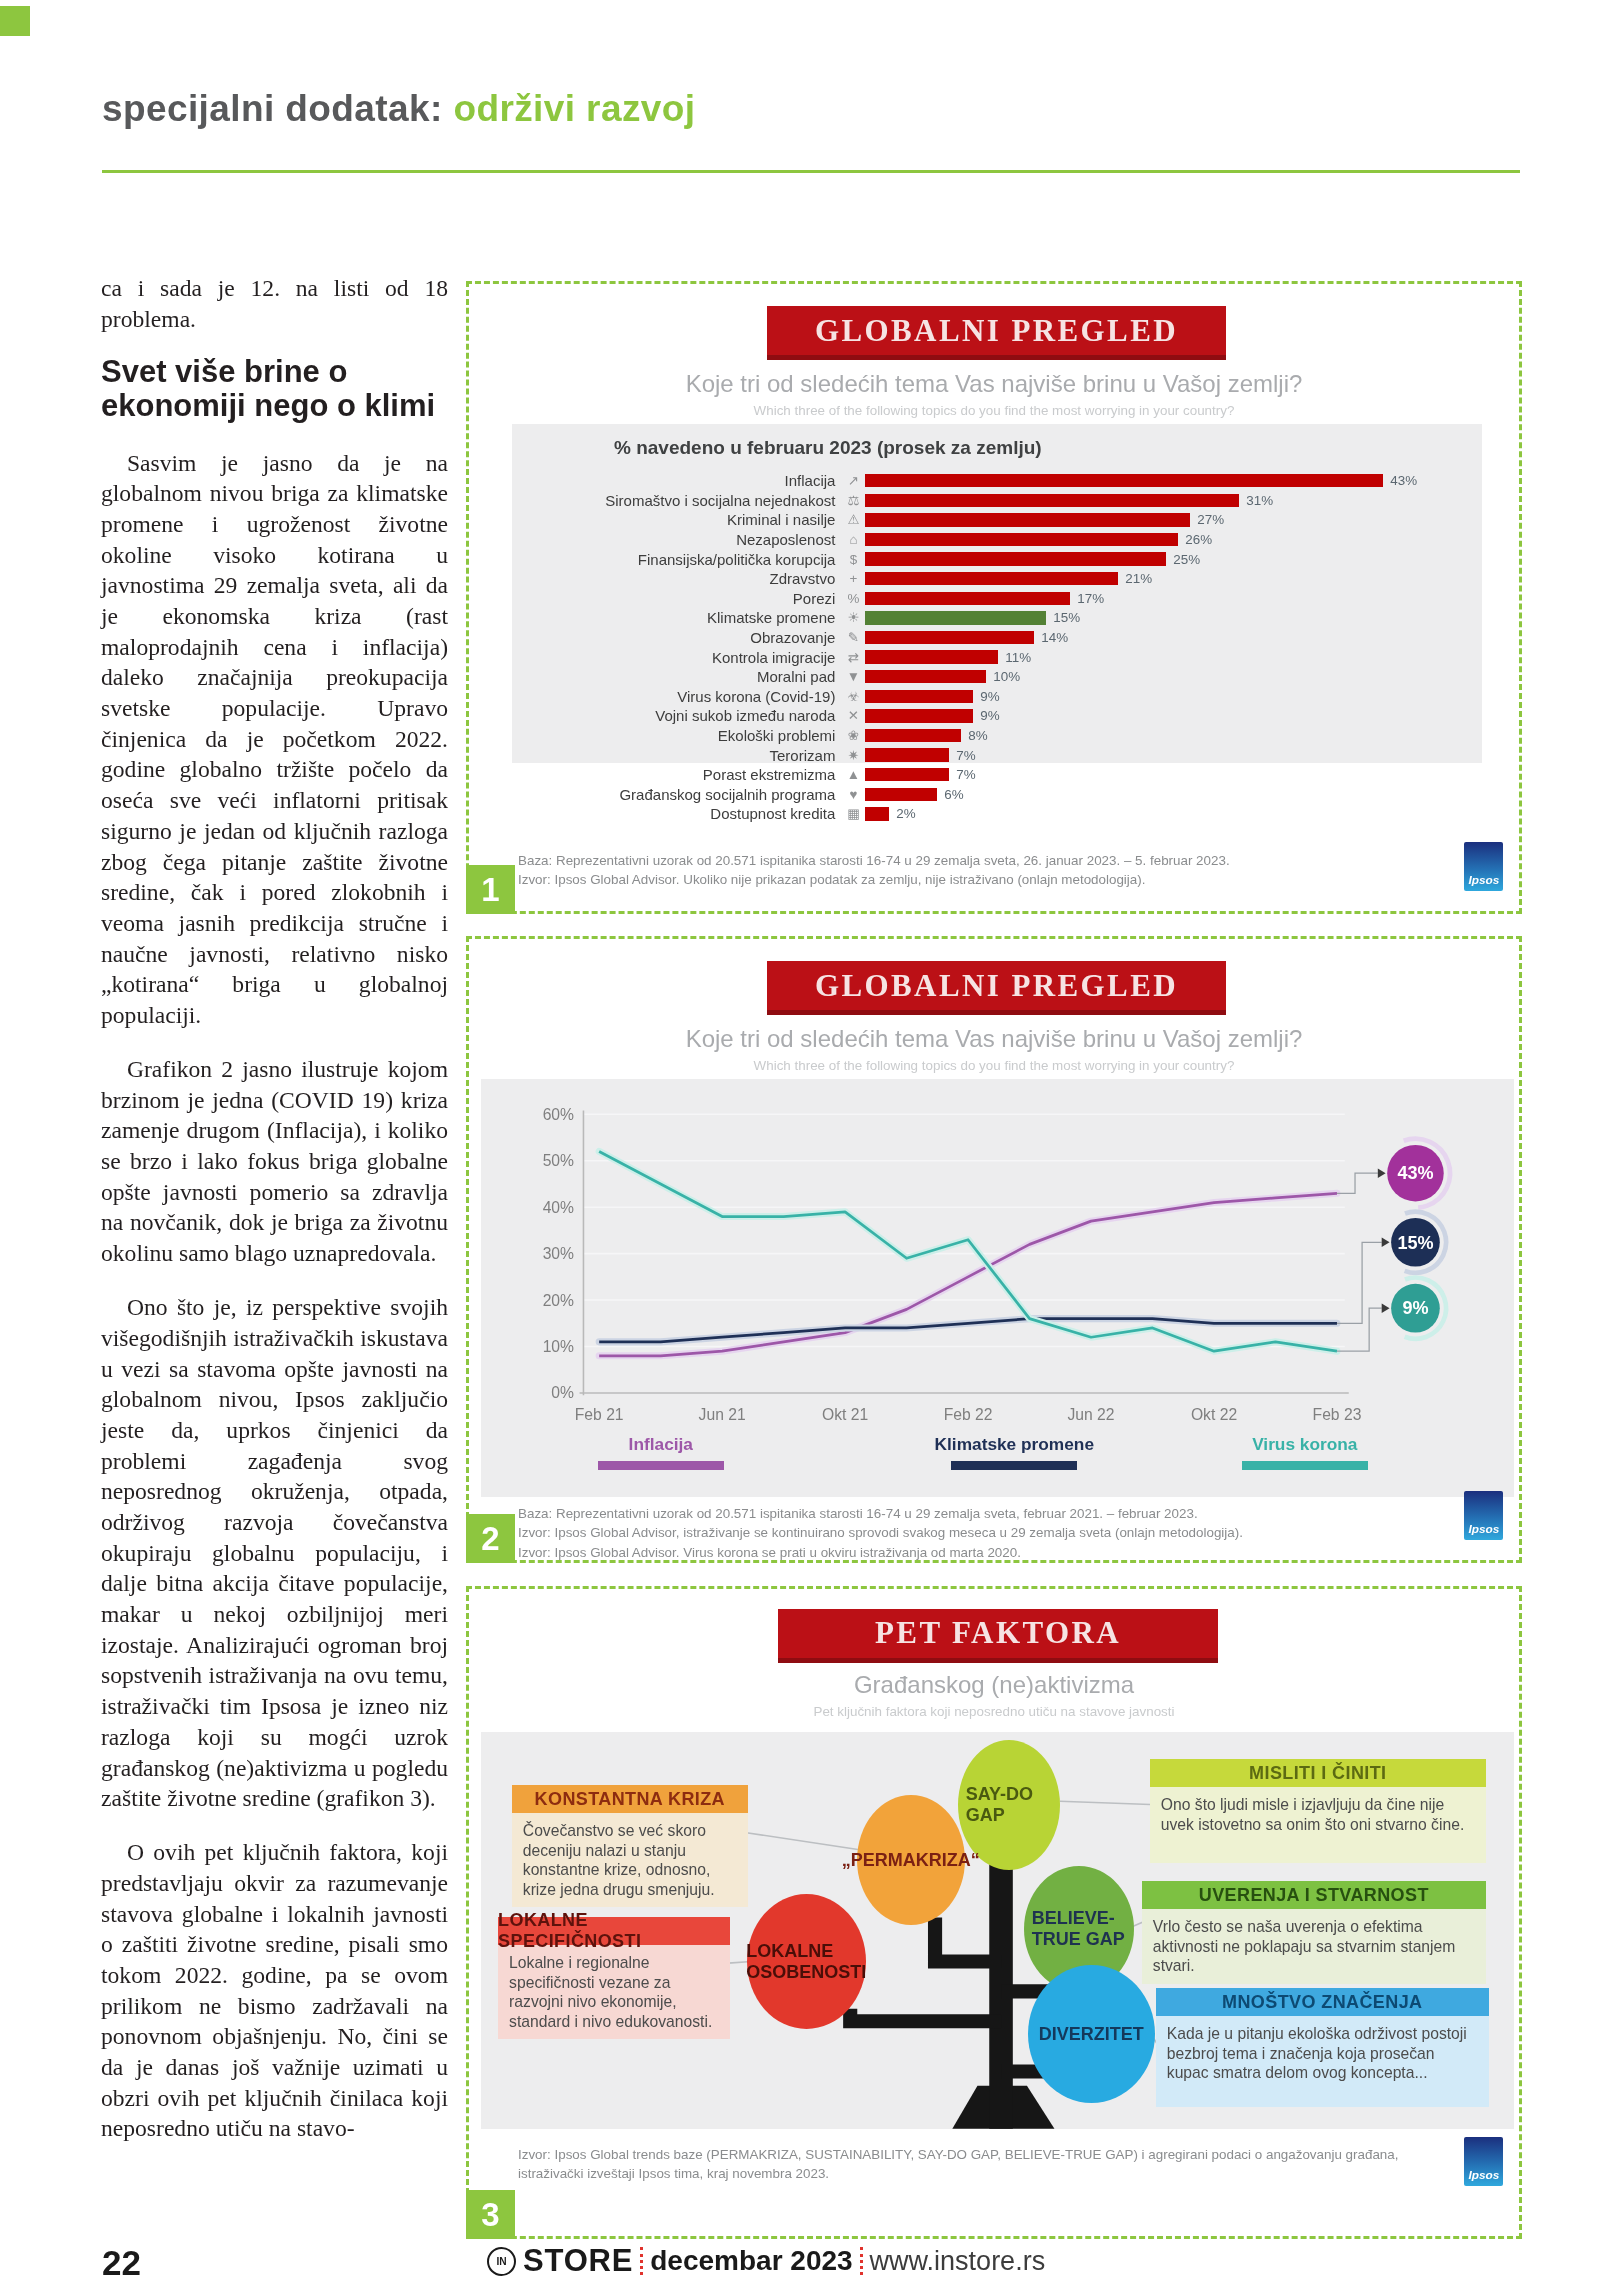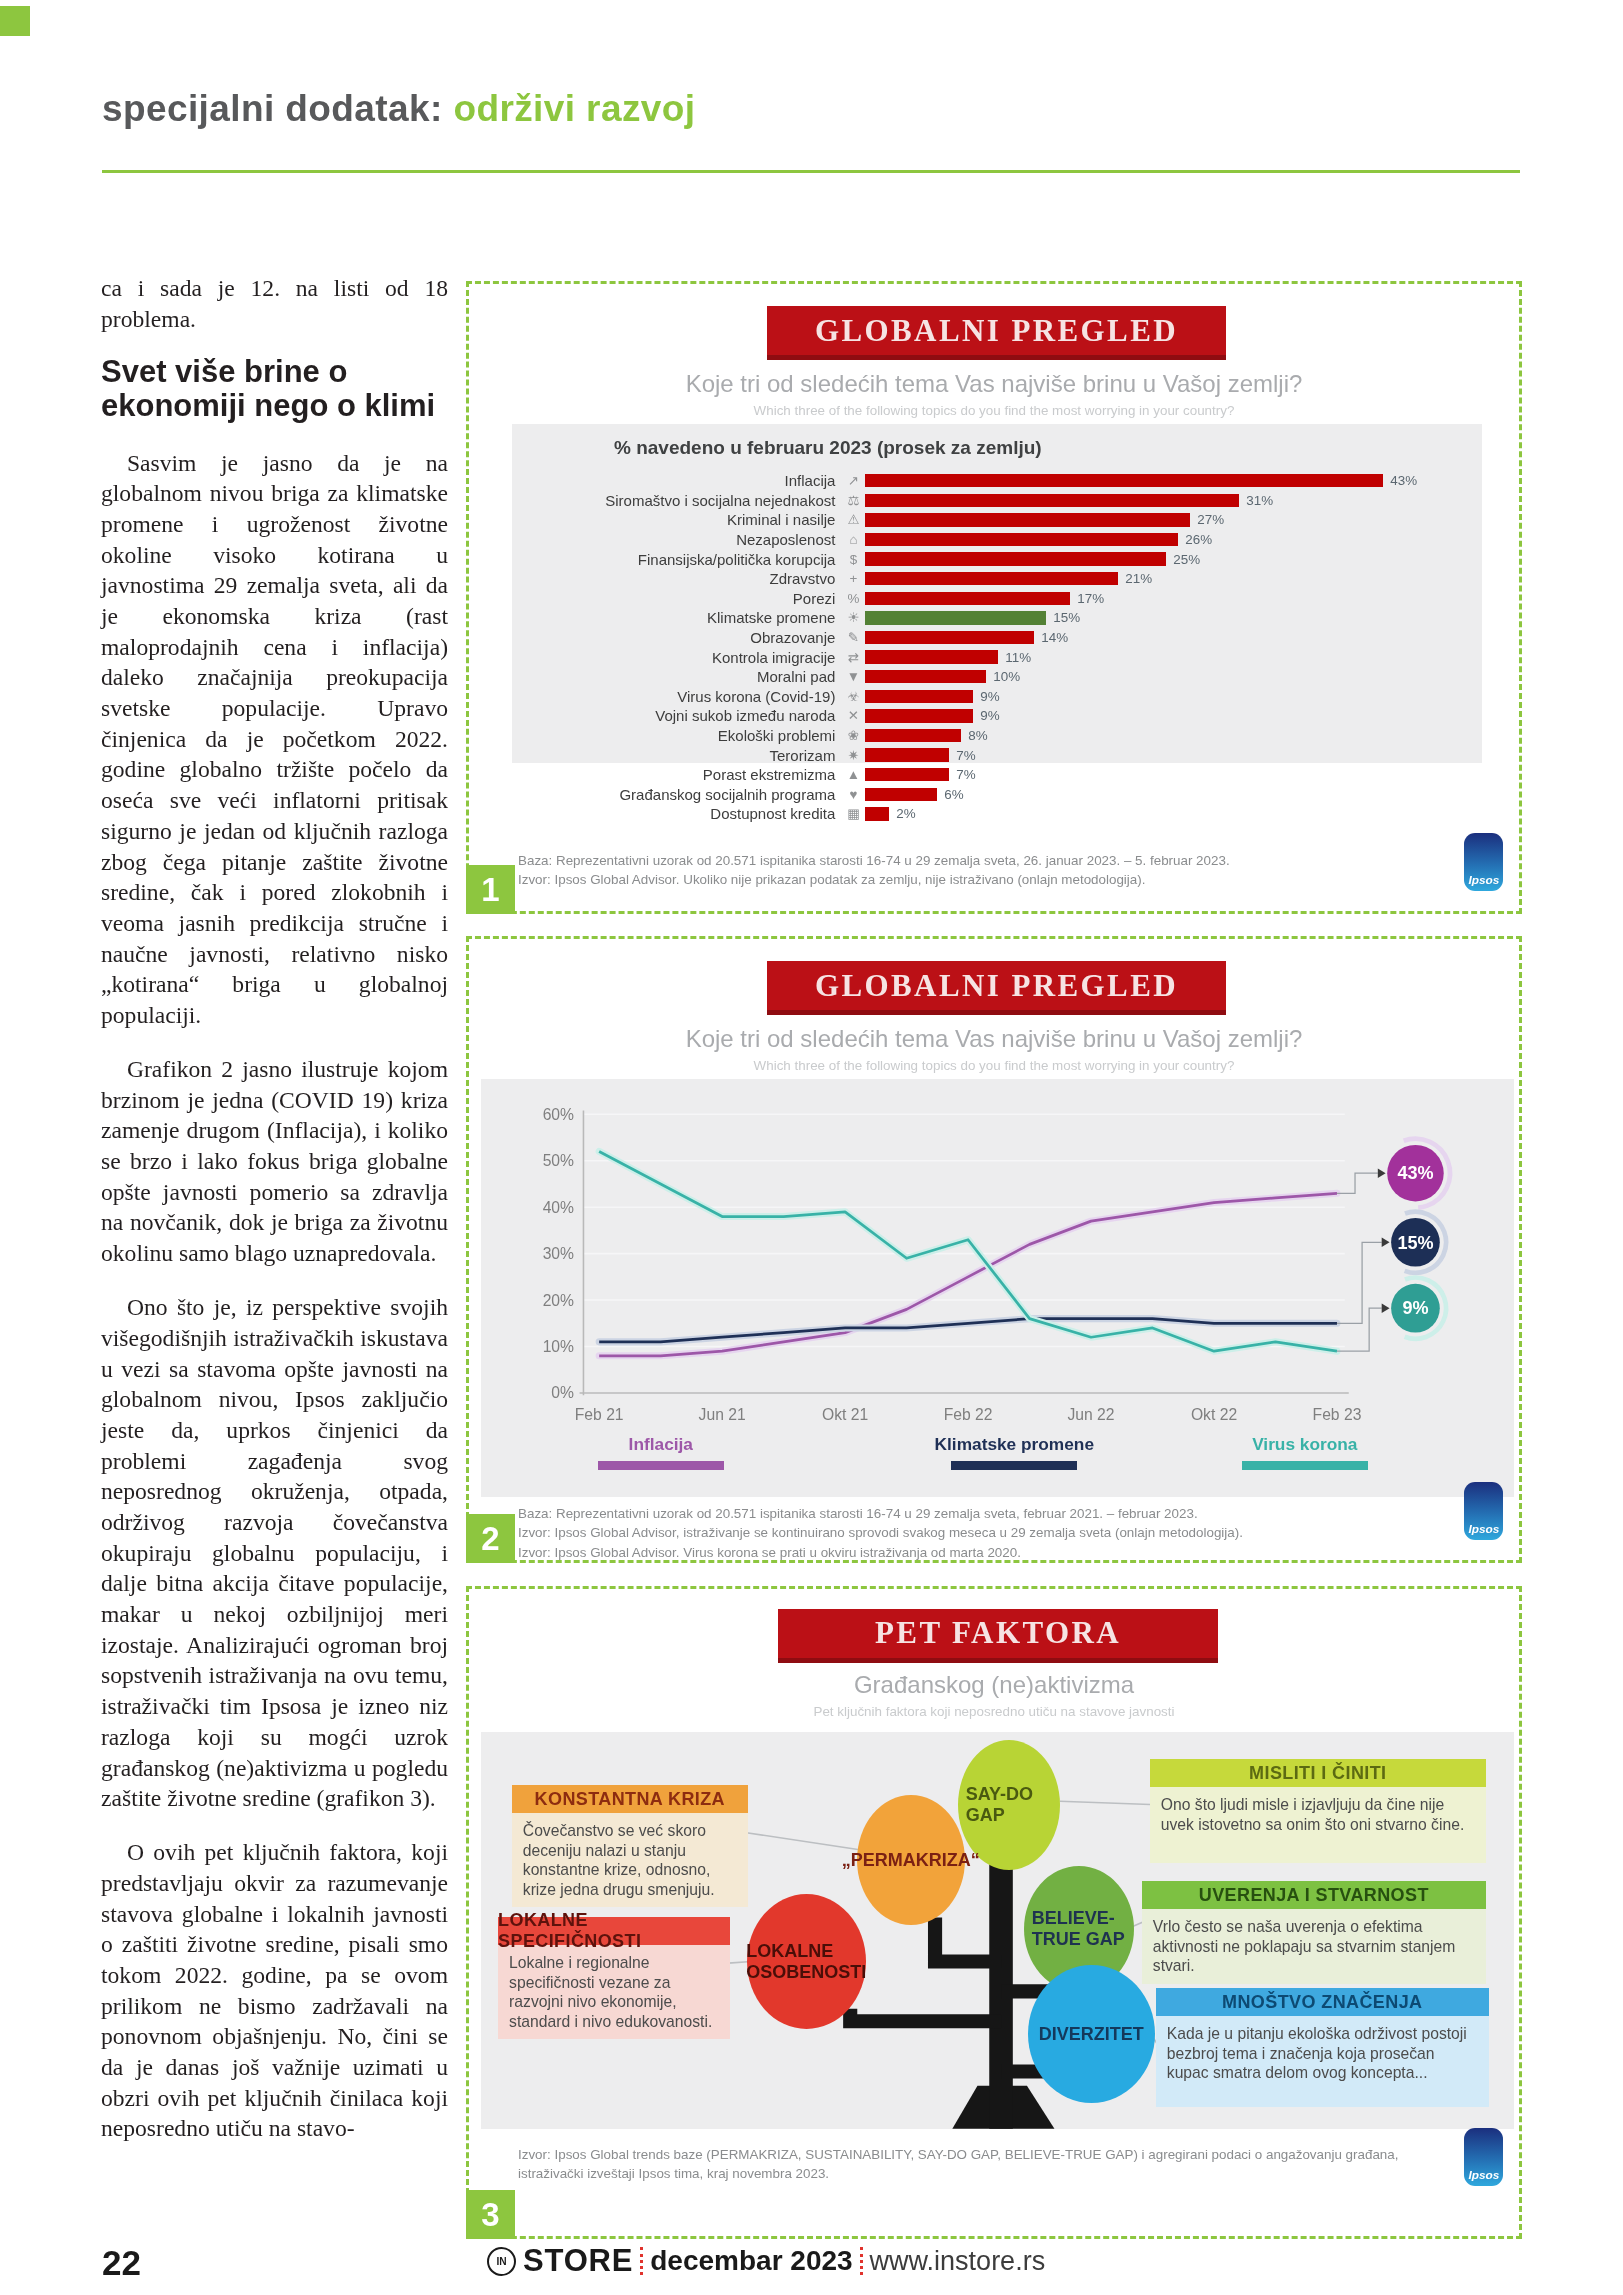--- a/index.html
+++ b/index.html
@@ -24,21 +24,21 @@
           display:flex;align-items:center;justify-content:center;
           font-family:"Liberation Serif",serif;font-weight:bold;letter-spacing:2.4px;
           font-size:31px;color:#f6e3e3;}
   .subtitle{position:absolute;left:0;right:0;top:86px;text-align:center;
             font-size:24px;color:#a9abae;font-family:"Liberation Sans",sans-serif;}
   .subtitle2{position:absolute;left:0;right:0;top:119px;text-align:center;
              font-size:13.4px;color:#c9cbcd;}
   .panel{position:absolute;background:#ededee;}
   .fig-badge{position:absolute;left:-3.1px;bottom:-3.1px;width:49px;height:49px;background:#8dc63f;
              color:#ffffff;font-weight:bold;font-size:33px;display:flex;align-items:center;justify-content:center;}
-  .ipsos-logo{position:absolute;width:39px;height:58px;border-radius:11px;
+  .ipsos-logo{position:absolute;width:39px;height:49px;border-radius:2px;
               background:linear-gradient(180deg,#1b2f7e 0%,#2470b4 55%,#2fa8dd 100%);
               color:#fff;font-style:italic;font-weight:bold;font-size:11.8px;
               display:flex;align-items:flex-end;justify-content:center;padding-bottom:3.9px;box-sizing:border-box;}
   .source{position:absolute;font-size:13.4px;line-height:1.45;color:#8a8c8e;}
   
   #bar-header{position:absolute;left:102px;top:12.6px;font-weight:bold;font-size:19px;color:#3f4142;}
   #bar-rows{position:absolute;left:9.4px;top:47px;right:9.4px;}
   .bar-row{display:flex;align-items:center;height:19.6px;}
   .bar-label{width:314px;text-align:right;font-size:15px;color:#3d3d3d;padding-right:6.3px;
              white-space:nowrap;overflow:hidden;}

